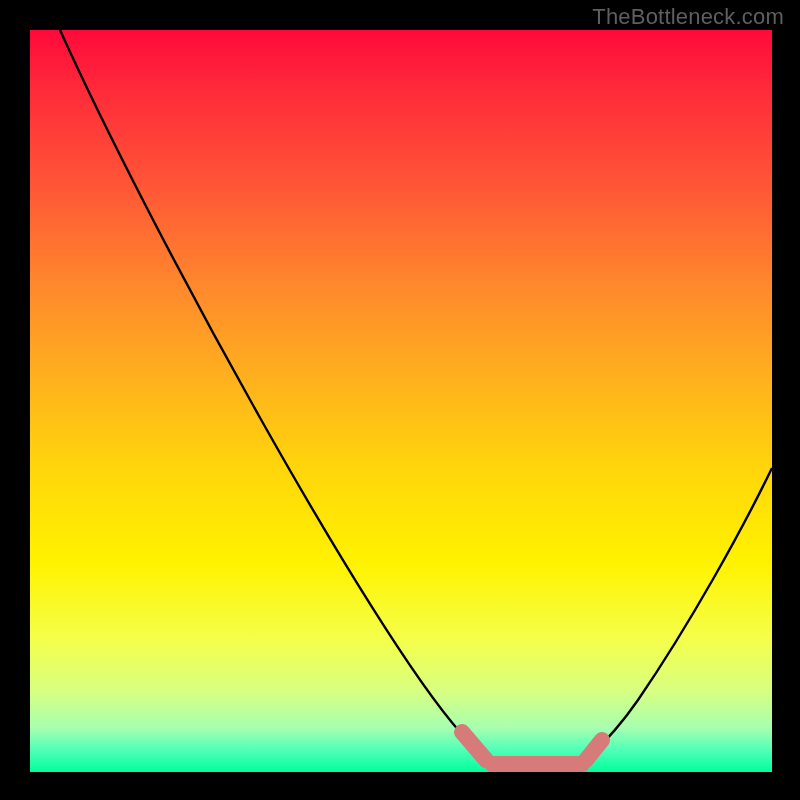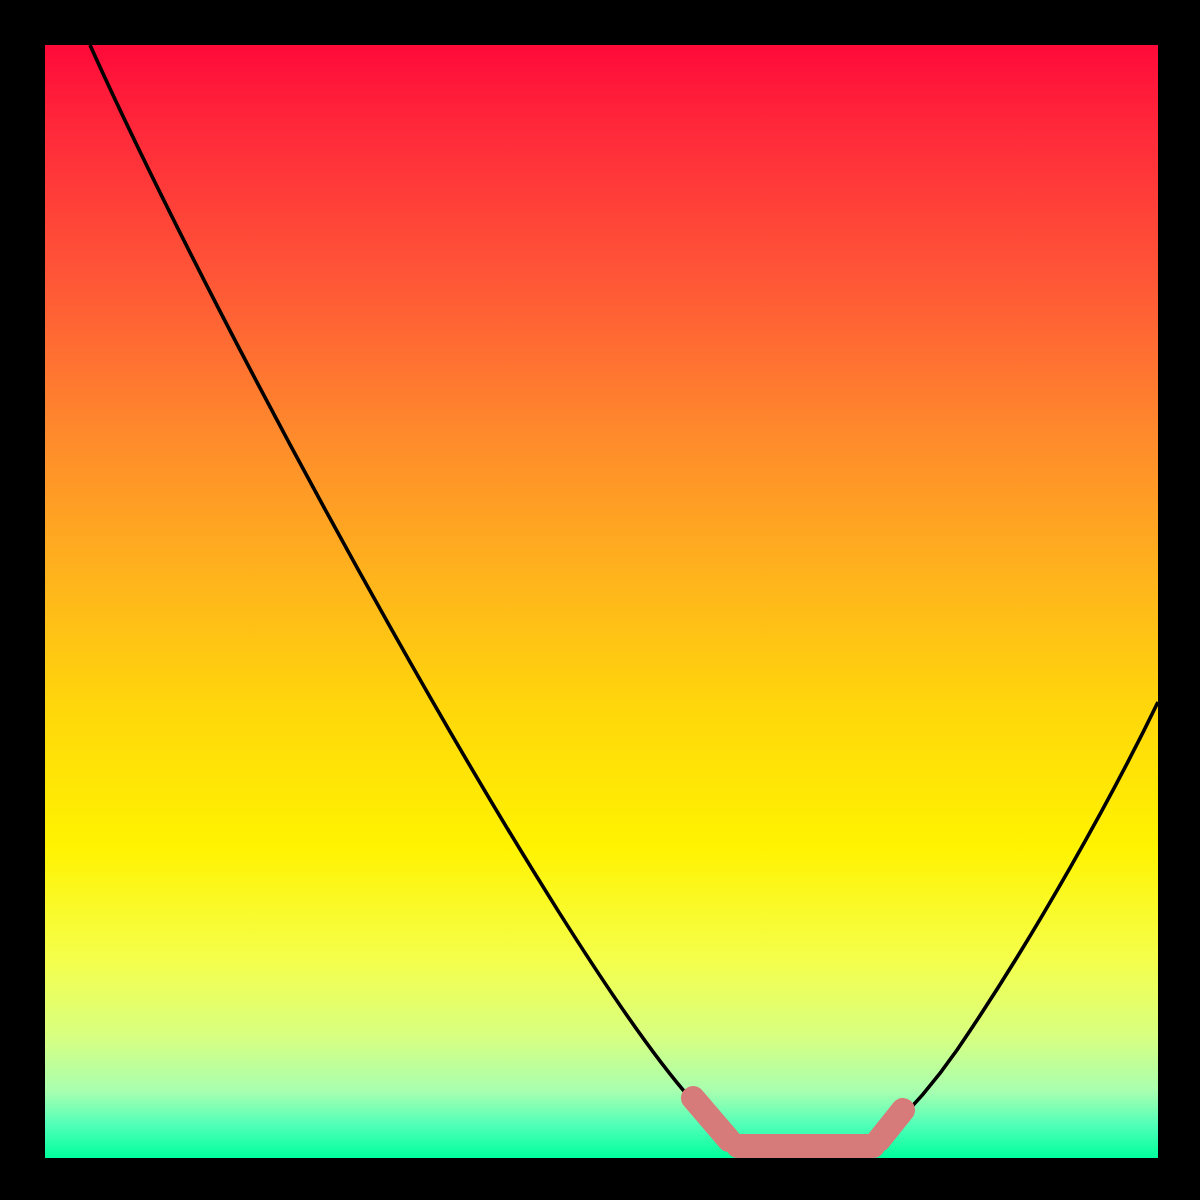--- a/index.html
+++ b/index.html
@@ -58,20 +58,21 @@
     width: 742px;
     height: 742px;
     overflow: visible;
   }
 </style>
 </head>
 <body>
 
 <div class="frame">
 
+  <div class="watermark">TheBottleneck.com</div>
 
   <div class="plot">
 
     <svg class="curves" viewBox="0 0 742 742" preserveAspectRatio="none">
 
       <path fill="none" stroke="#000" stroke-width="2.4" d="M 30 0 C 120 200, 340 600, 430 702 C 440 712, 448 720, 454 726"></path>
 
       <path fill="none" stroke="#000" stroke-width="2.4" d="M 560 726 C 575 712, 590 696, 608 670 C 660 594, 712 500, 742 438"></path>
 
       <path fill="none" stroke="#d77a7a" stroke-width="16" stroke-linecap="round" d="M 432 702 L 456 730"></path>

